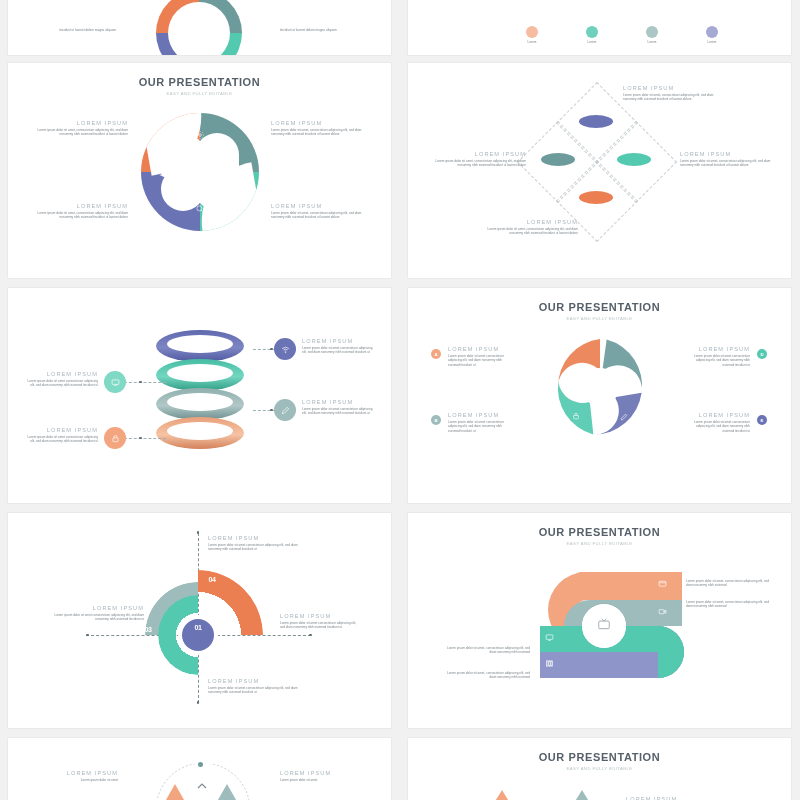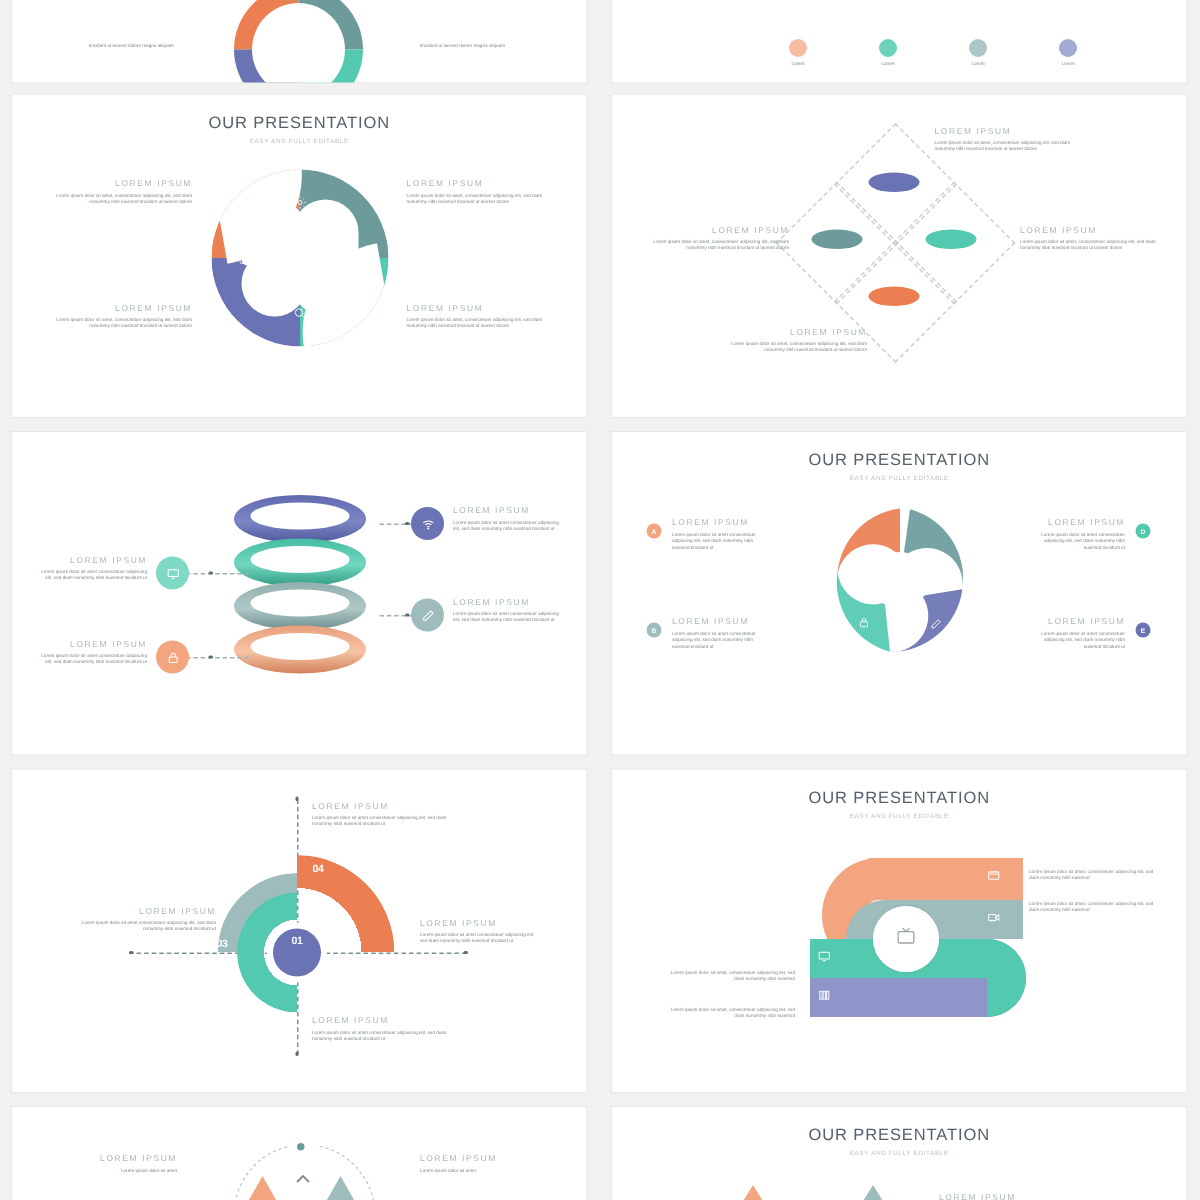--- a/index.html
+++ b/index.html
@@ -14,21 +14,21 @@
   
   .slide{
     position:absolute;background:#ffffff;overflow:hidden;
     box-shadow:0 0 0 0.5px #e2e2e2;
   }
   .slide-inner{position:absolute;inset:0;}
 
   
   .ptitle{
     position:absolute;left:0;right:0;text-align:center;
-    font-size:11px;letter-spacing:.6px;color:#55606a;font-weight:400;
+    font-size:11px;letter-spacing:.6px;color:#55606a;font-weight:700;
   }
   .psub{
     position:absolute;left:0;right:0;text-align:center;
     font-size:4.2px;letter-spacing:.45px;color:#b9c3c6;
   }
 
   
   .lbl{position:absolute;}
   .lbl .h{
     font-size:5.6px;letter-spacing:1.1px;color:#a8b6bd;white-space:nowrap;

